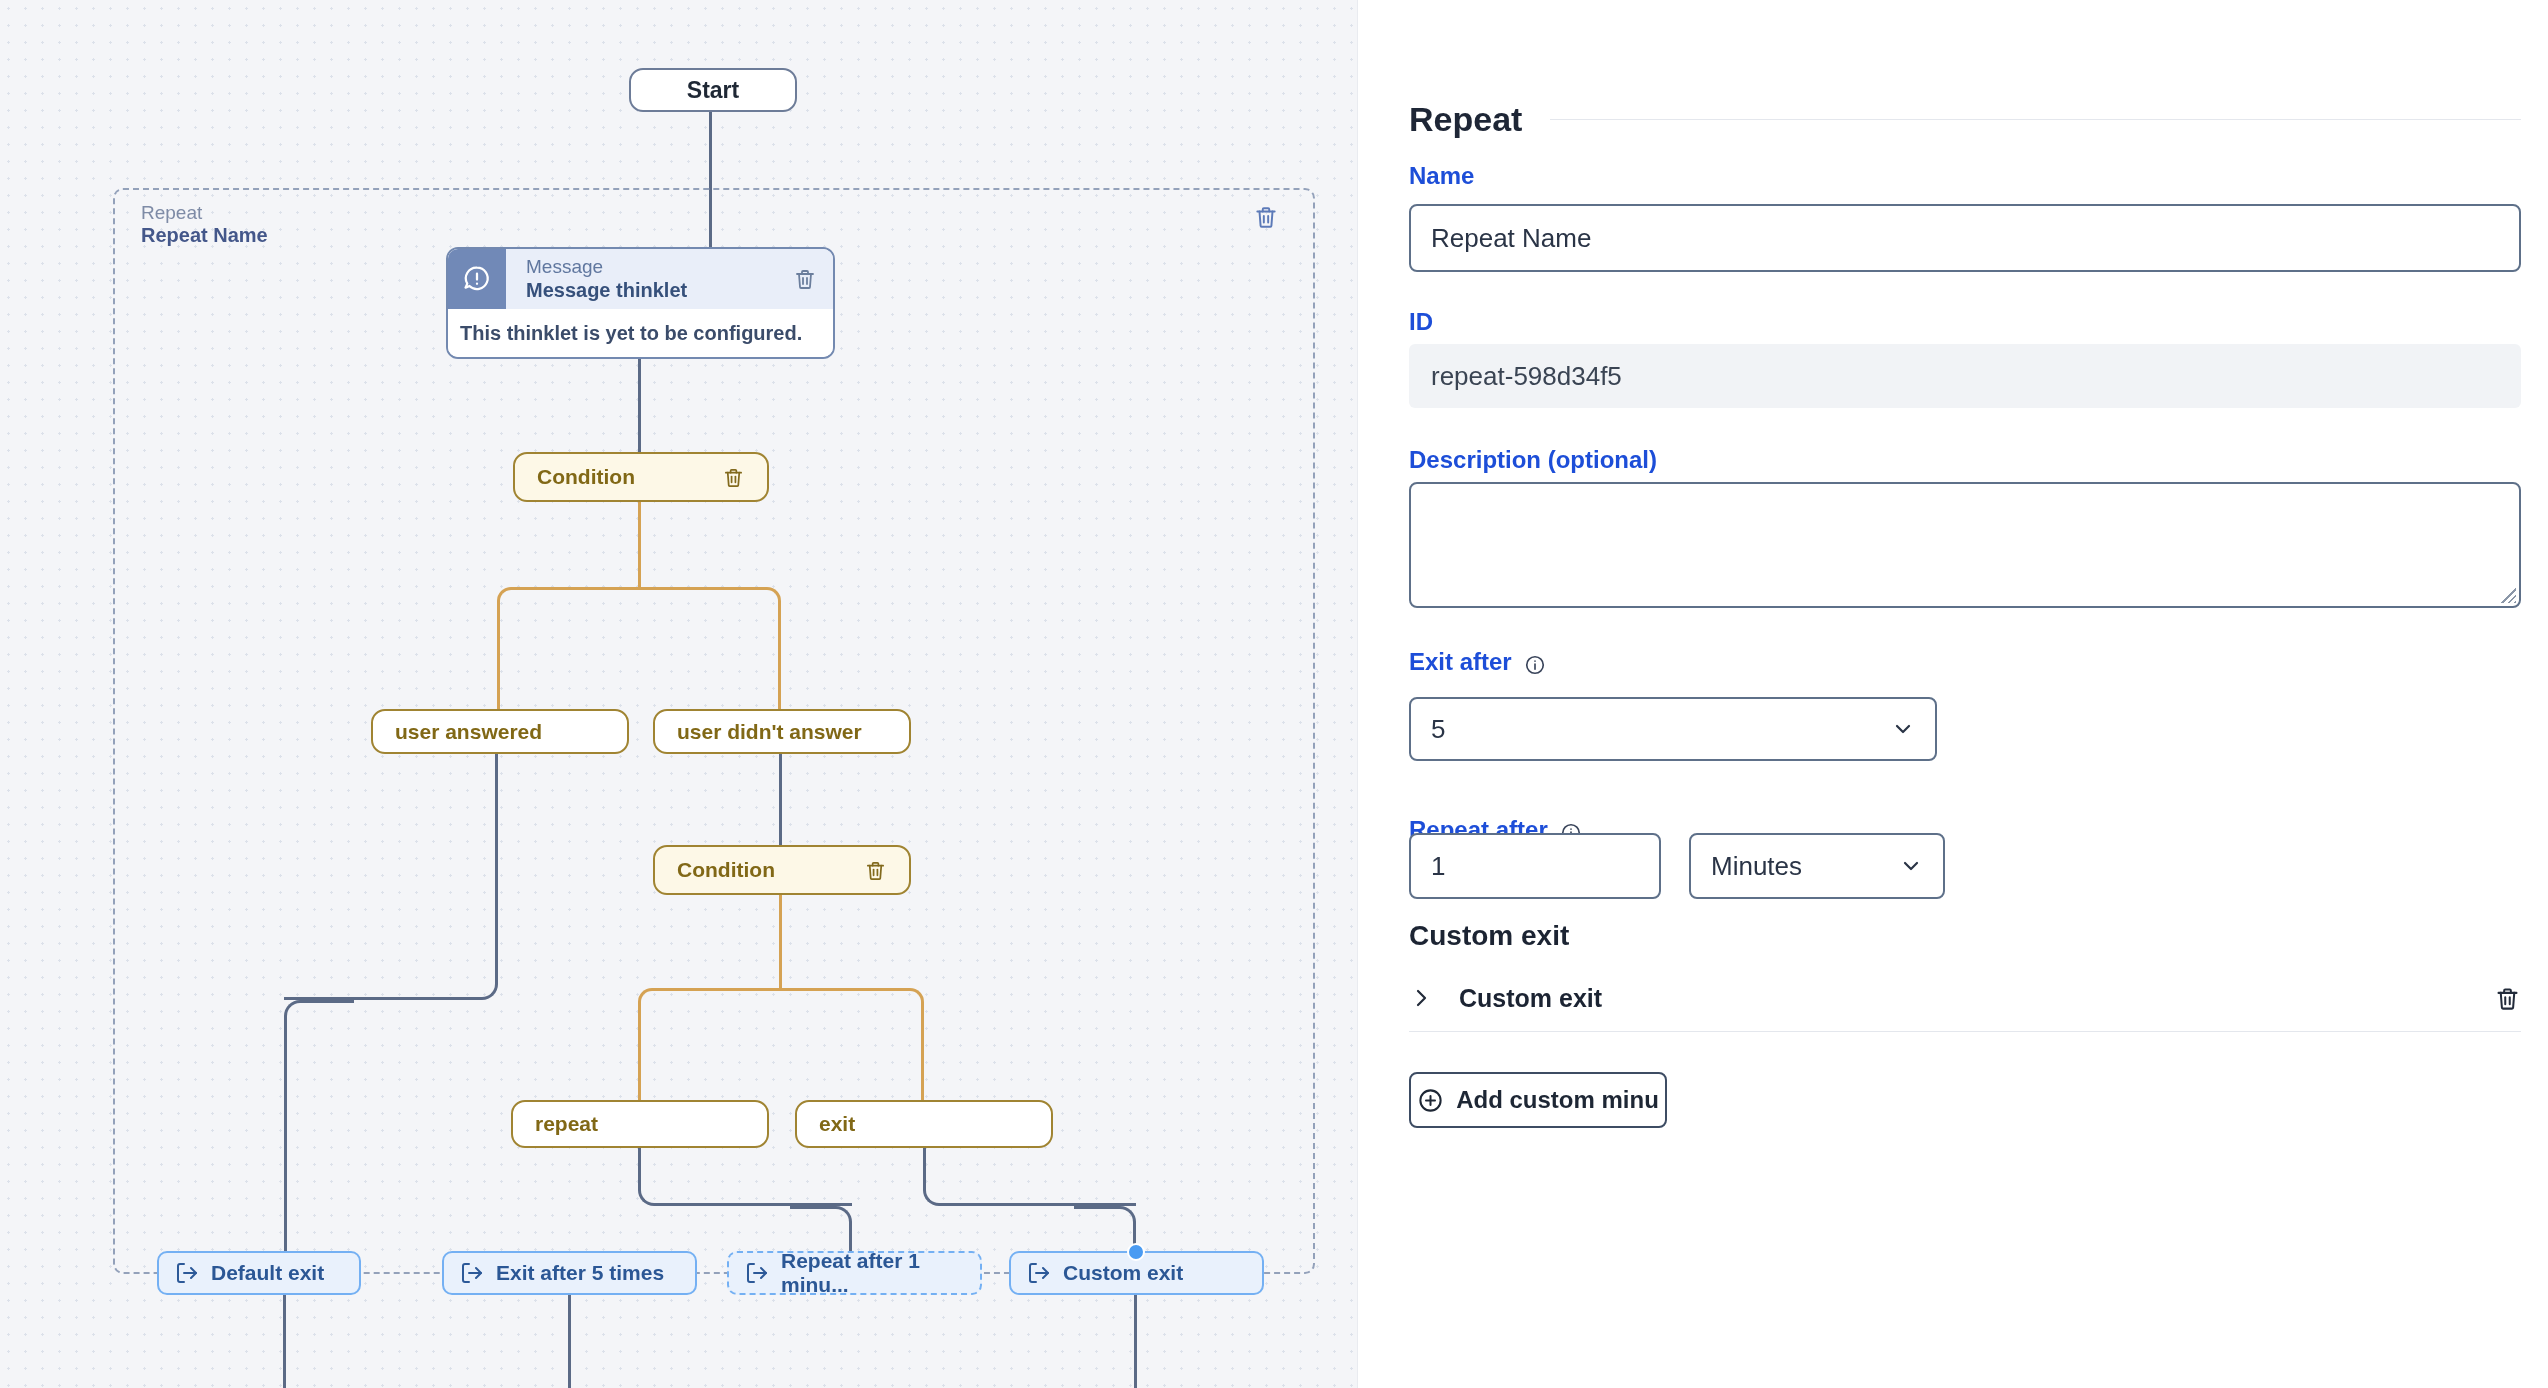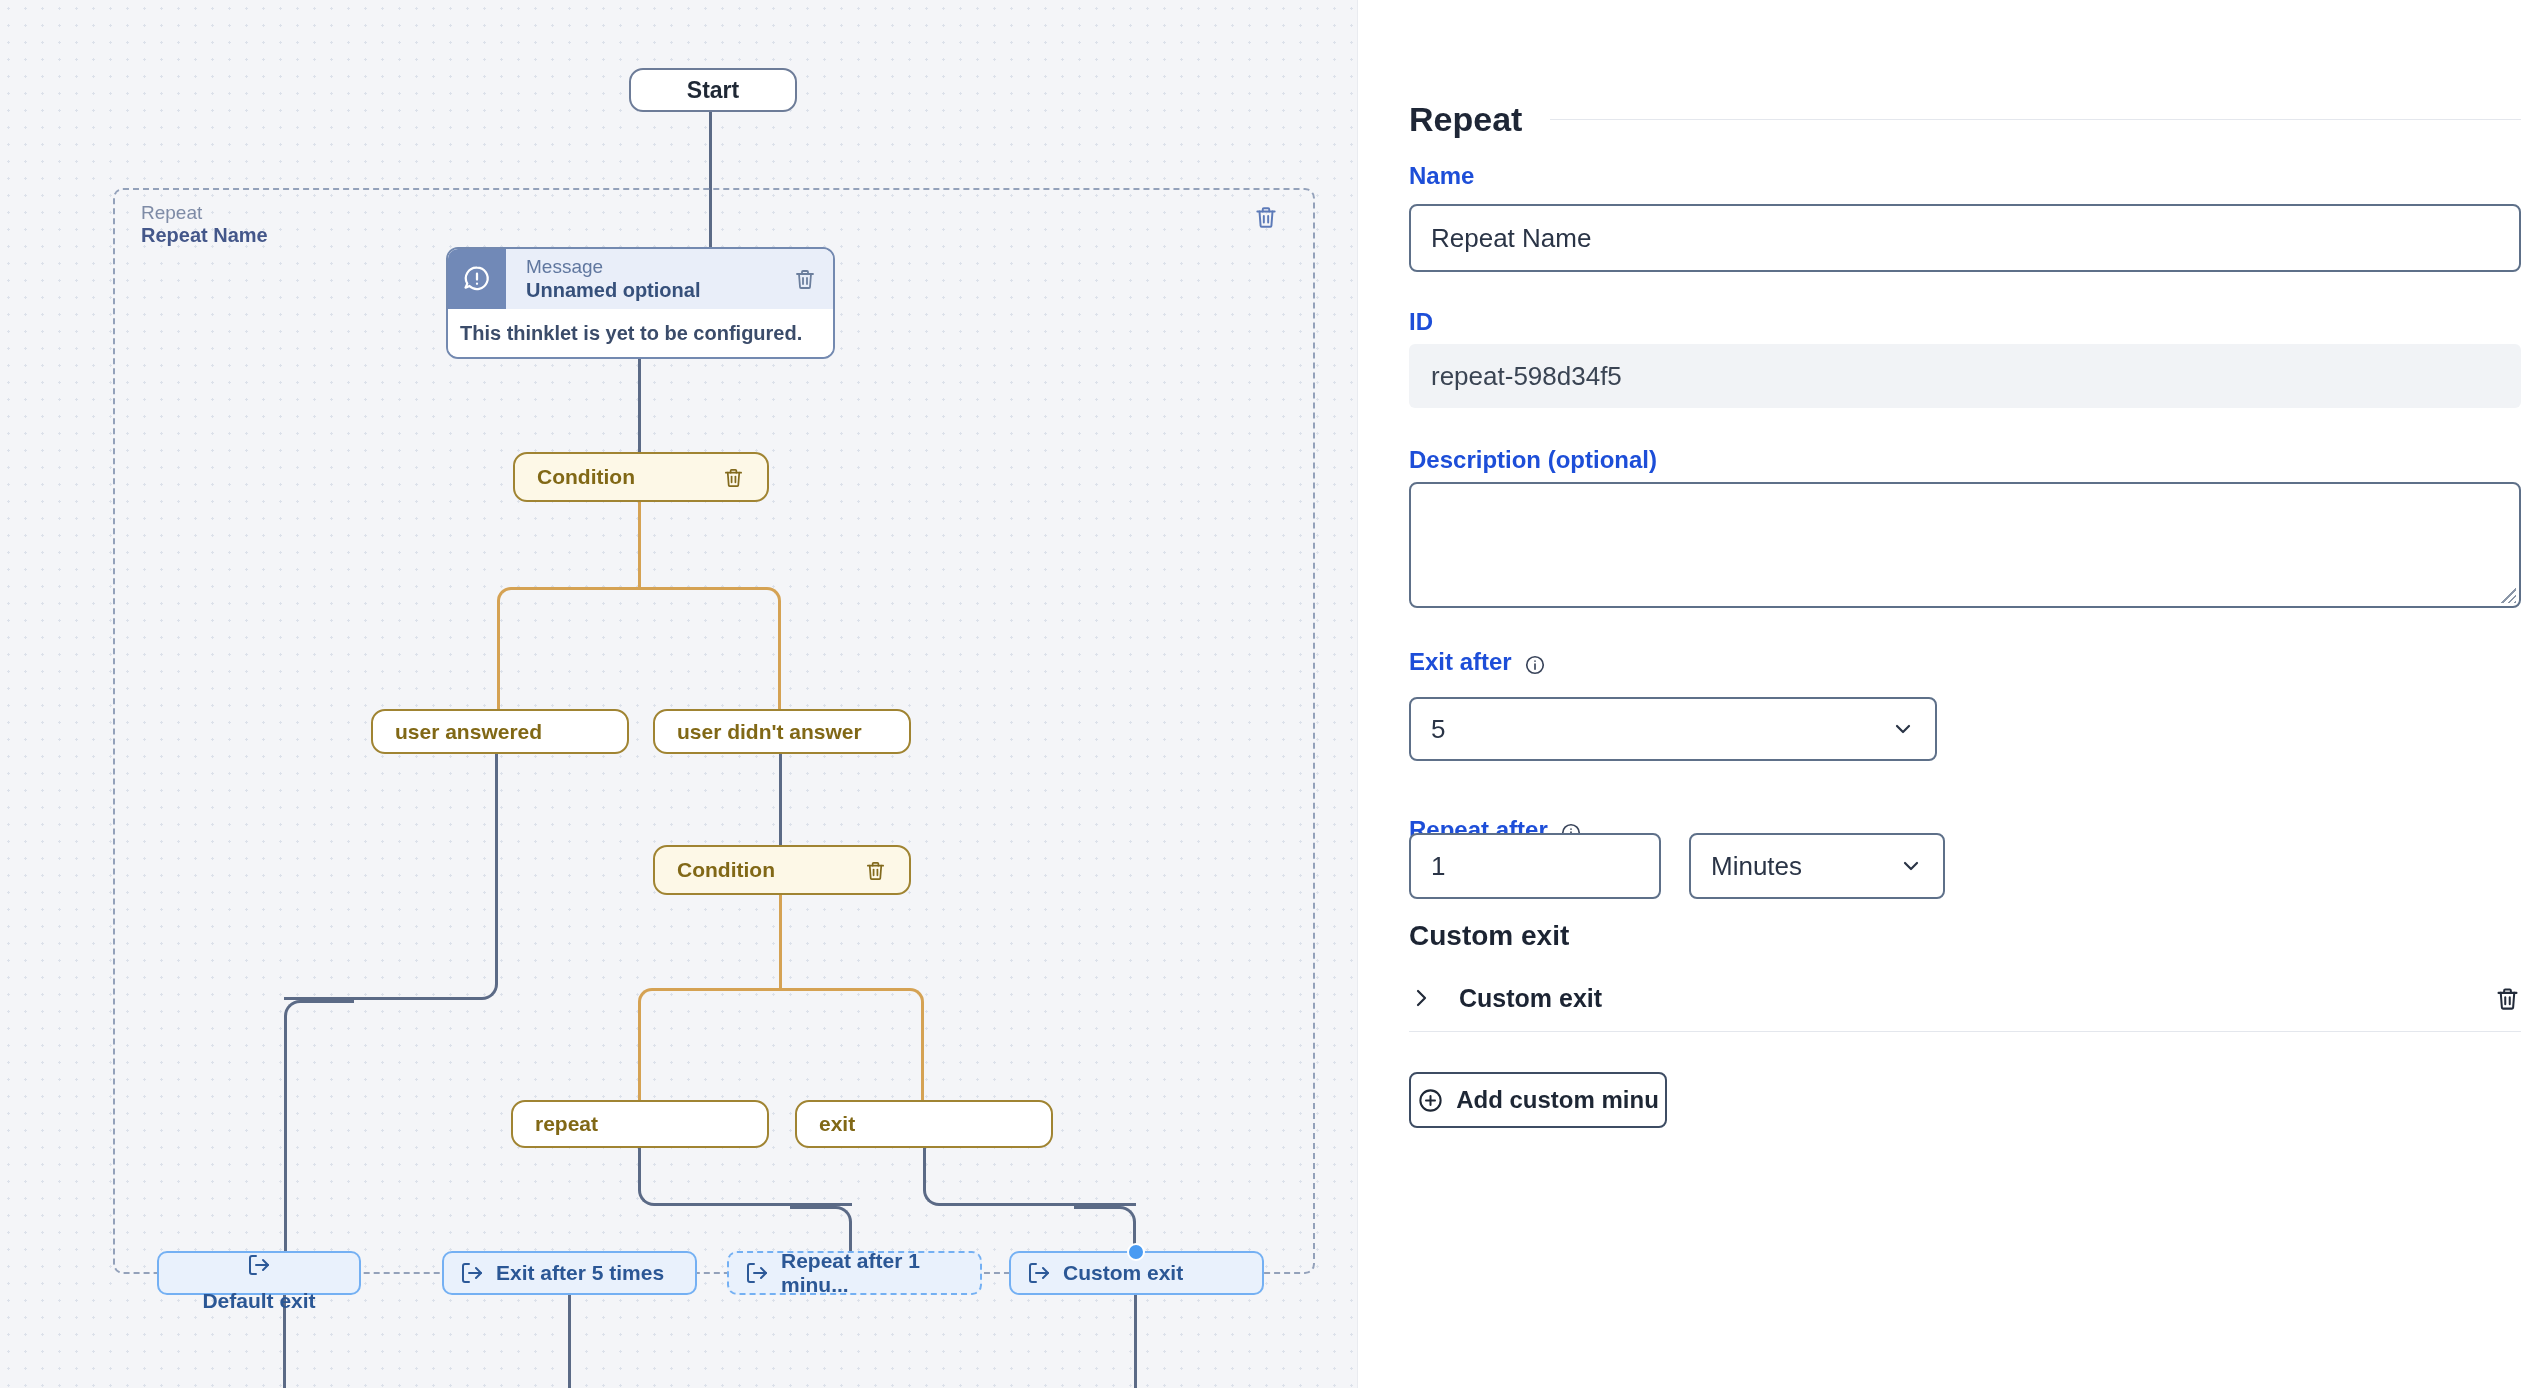--- a/index.html
+++ b/index.html
@@ -171,21 +171,21 @@
       <div class="msg-header">
         <div class="msg-iconblock">
           <svg viewBox="0 0 24 24" width="32" height="32" fill="none" stroke="currentColor" stroke-width="1.7" stroke-linecap="round" stroke-linejoin="round">
               <path d="M12 3.5a8 8 0 1 1-5.6 13.7l-3 1.3 1.3-3A8 8 0 0 1 12 3.5z"></path>
               <path d="M12 8v4.4"></path>
               <path d="M12 15.4v.2"></path>
             </svg>
         </div>
         <div class="msg-titles">
           <div class="msg-type">Message</div>
-          <div class="msg-title">Unnamed optional</div>
+          <div class="msg-title">Message thinklet</div>
         </div>
         <span class="msg-trash">
           <svg viewBox="0 0 24 24" width="24" height="24" fill="none" stroke="currentColor" stroke-width="1.8" stroke-linecap="round" stroke-linejoin="round">
               <path d="M4 7h16"></path>
               <path d="M9 7V5a1 1 0 0 1 1-1h4a1 1 0 0 1 1 1v2"></path>
               <path d="M6 7l1 13a1 1 0 0 0 1 1h8a1 1 0 0 0 1-1l1-13"></path>
               <path d="M10 11v6"></path>
               <path d="M14 11v6"></path>
             </svg>
         </span>
@@ -226,21 +226,21 @@
       </span>
     </div>
 
     <div class="node branch-node" style="left:511px; top:1100px; width:258px; height:48px;">
       <span>repeat</span>
     </div>
     <div class="node branch-node" style="left:795px; top:1100px; width:258px; height:48px;">
       <span>exit</span>
     </div>
 
-    <div class="node exit-node" style="left:157px; width:204px;flex-direction:column;">
+    <div class="node exit-node" style="left:157px; width:204px;">
       <span class="exit-ic">
         <svg viewBox="0 0 24 24" width="24" height="24" fill="none" stroke="currentColor" stroke-width="2" stroke-linecap="round" stroke-linejoin="round">
             <path d="M9 21H5a2 2 0 0 1-2-2V5a2 2 0 0 1 2-2h4"></path>
             <polyline points="16 17 21 12 16 7"></polyline>
             <line x1="21" y1="12" x2="9" y2="12"></line>
           </svg>
       </span>
       <span>Default exit</span>
     </div>
     <div class="node exit-node" style="left:442px; width:255px;">

